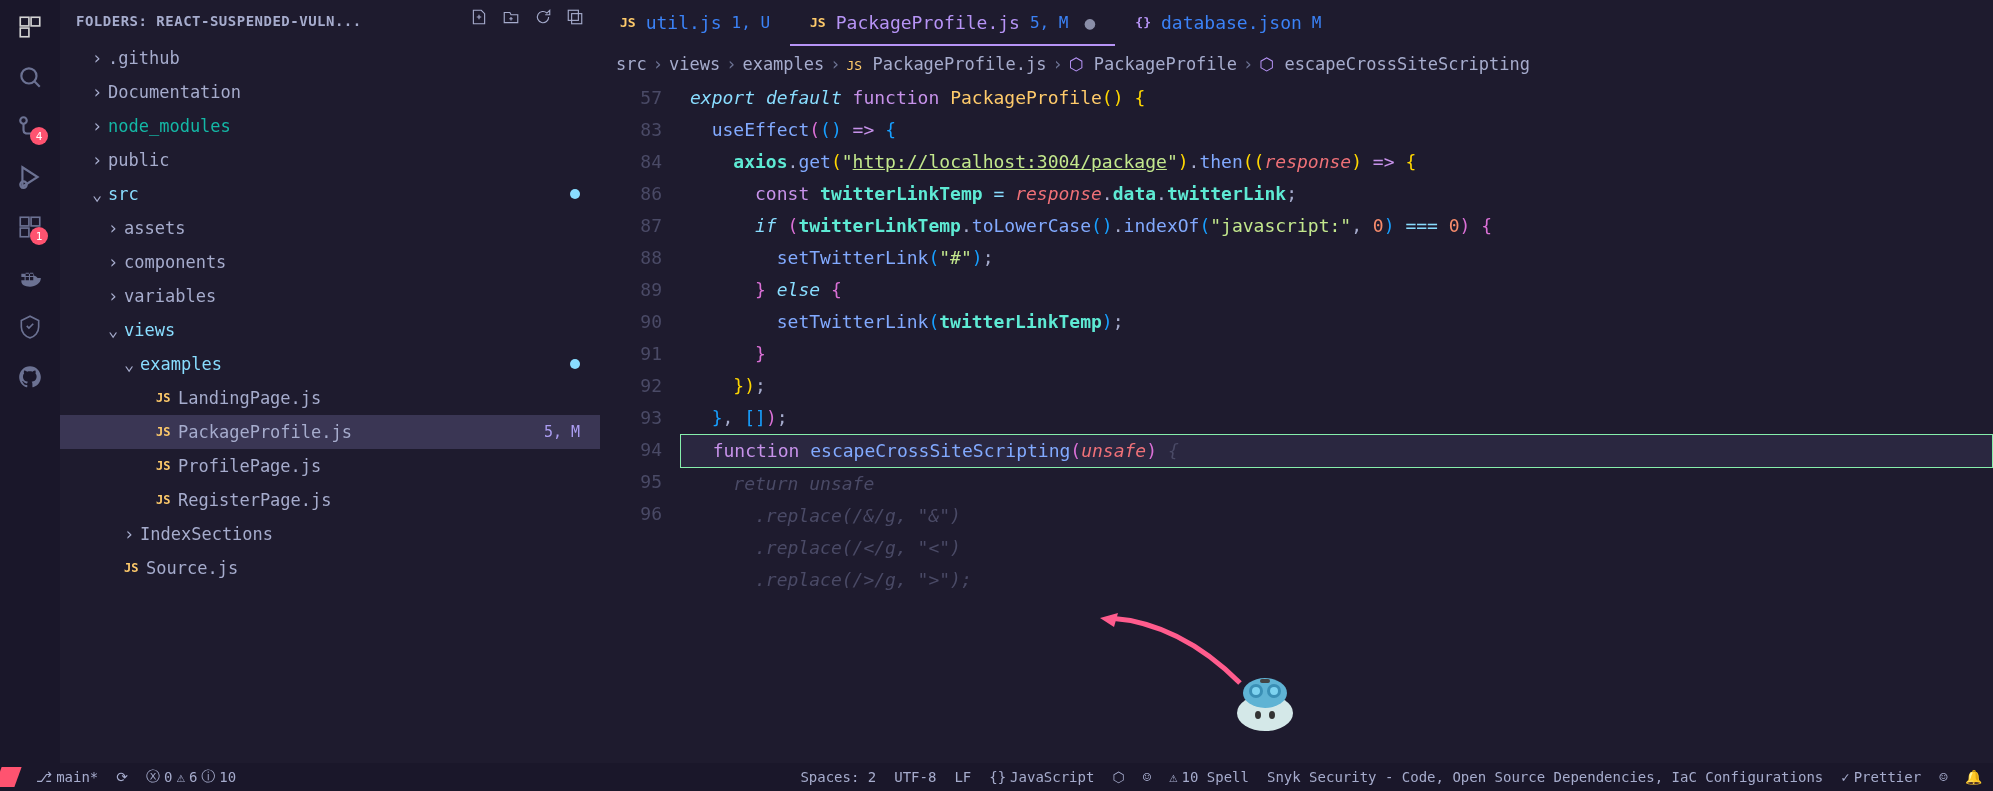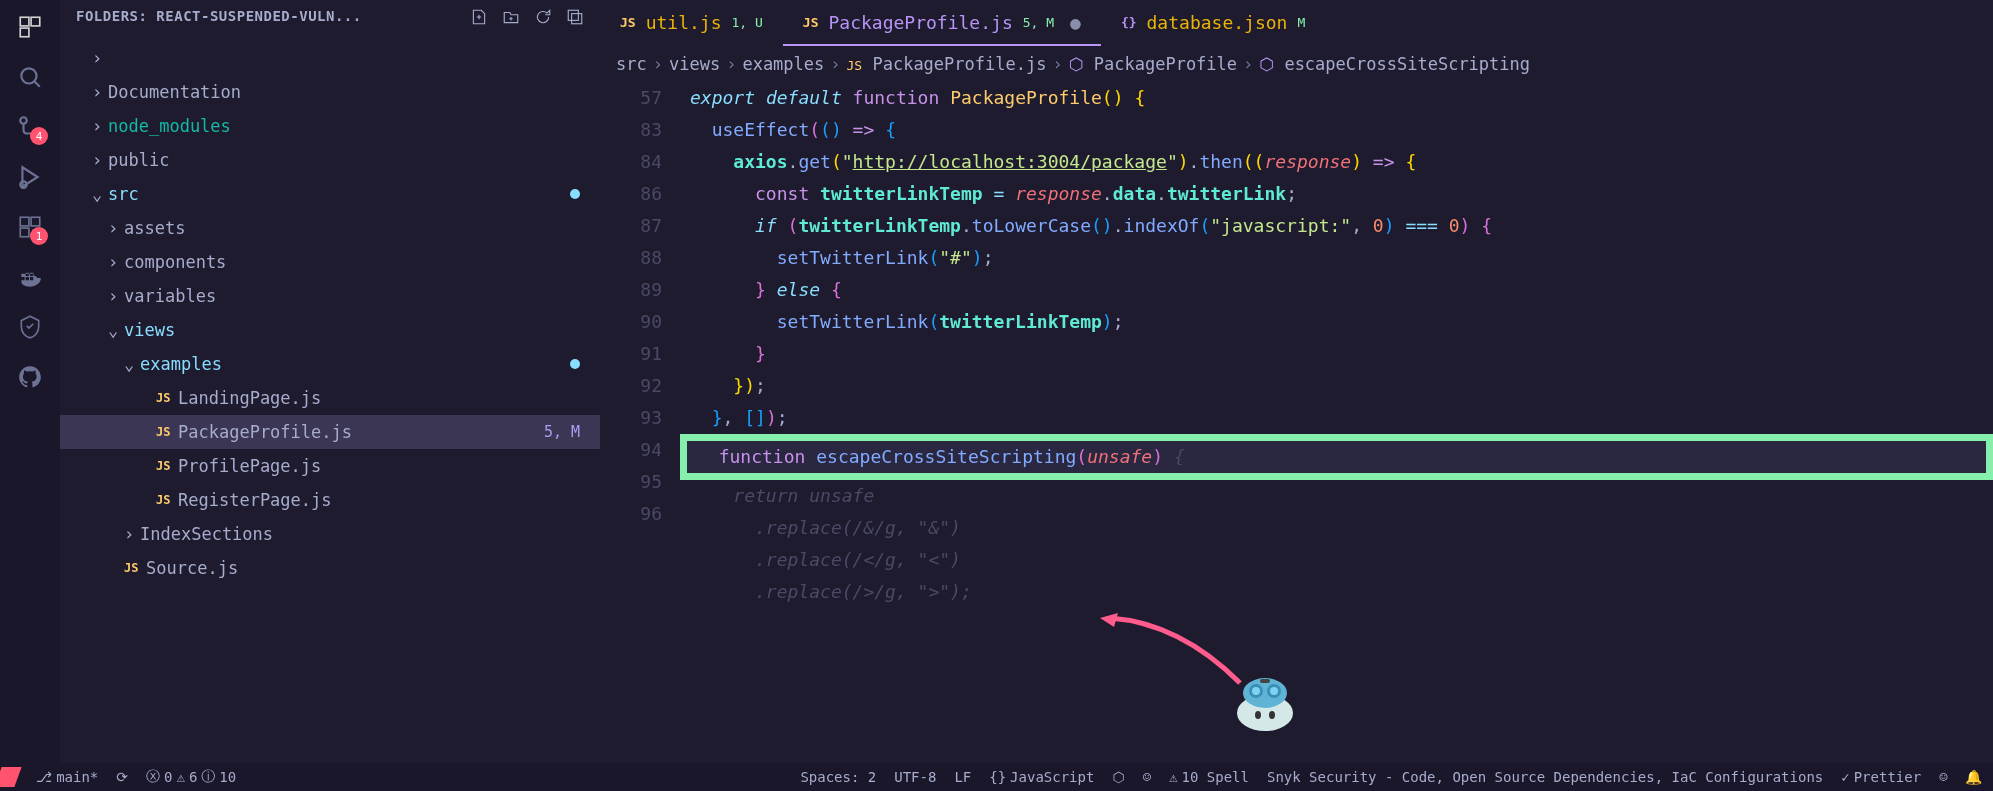--- a/index.html
+++ b/index.html
@@ -4,21 +4,21 @@
 <style>
 *{margin:0;padding:0;box-sizing:border-box;}
 body{background:#1e1b2e;color:#a6accd;font-family:'SF Mono','Monaco','Consolas',monospace;font-size:13px;overflow:hidden;width:1993px;height:791px;display:flex;flex-direction:column;}
 .main-area{display:flex;flex:1;overflow:hidden;}
 .activity-bar{width:60px;background:#1a172a;display:flex;flex-direction:column;align-items:center;padding-top:12px;gap:20px;}
 .activity-icon{width:30px;height:30px;display:flex;align-items:center;justify-content:center;color:#6c7293;cursor:pointer;position:relative;}
 .activity-icon.active{color:#d4d4d4;}
 .activity-icon svg{width:26px;height:26px;}
 .badge{position:absolute;bottom:-3px;right:-3px;background:#ff5370;color:#fff;border-radius:50%;width:18px;height:18px;font-size:11px;display:flex;align-items:center;justify-content:center;}
 .sidebar{width:540px;background:#1e1b2e;display:flex;flex-direction:column;}
-.sidebar-header{display:flex;align-items:flex-start;padding:8px 16px;color:#a6accd;font-size:14px;font-weight:600;letter-spacing:0.5px;}
+.sidebar-header{display:flex;align-items:flex-end;padding:8px 16px;color:#a6accd;font-size:14px;font-weight:600;letter-spacing:0.5px;}
 .sidebar-title{flex:1;overflow:hidden;text-overflow:ellipsis;white-space:nowrap;}
 .sidebar-actions{display:flex;gap:14px;color:#a6accd;}
 .sidebar-actions span{cursor:pointer;}
 .tree{flex:1;overflow:auto;padding:4px 0;}
 .tree-item{display:flex;align-items:center;height:34px;padding-left:16px;color:#a6accd;cursor:pointer;font-size:17px;}
 .tree-item.active{background:#3a3654;}
 .tree-item .chevron{width:16px;color:#a6accd;}
 .tree-item .icon{width:22px;color:#ffcb6b;font-size:12px;font-weight:bold;}
 .tree-item .name{flex:1;}
 .tree-item.folder-open .name{color:#89ddff;}
@@ -28,23 +28,23 @@
 .indent-1{padding-left:32px;}
 .indent-2{padding-left:48px;}
 .indent-3{padding-left:64px;}
 .indent-4{padding-left:80px;}
 .editor-area{flex:1;display:flex;flex-direction:column;background:#1e1b2e;overflow:hidden;}
 .tabs{display:flex;background:#1e1b2e;height:46px;}
 .tab{display:flex;align-items:center;padding:0 20px;gap:10px;color:#6c7293;cursor:pointer;font-size:18px;border-bottom:2px solid transparent;}
 .tab.active{border-bottom-color:#b794f6;}
 .tab .tab-icon{color:#ffcb6b;font-size:13px;font-weight:bold;}
 .tab .tab-icon.json{color:#b794f6;}
-.tab .tab-name{color:#eab308;}
+.tab .tab-name{color:#3b82f6;}
 .tab.active .tab-name{color:#b794f6;}
-.tab .tab-status{color:#86efac;font-size:13px;}
+.tab .tab-status{color:#3b82f6;font-size:16px;}
 .tab .tab-close{color:#8a8ea8;margin-left:6px;}
 .breadcrumbs{display:flex;align-items:center;padding:8px 16px;color:#a6accd;font-size:17px;gap:6px;}
 .breadcrumbs .sep{color:#6c7293;}
 .breadcrumbs .bc-icon{font-size:13px;}
 .code{flex:1;display:flex;font-size:18px;line-height:32px;overflow:auto;position:relative;}
 .gutter{width:80px;text-align:right;padding-right:18px;color:#4a4a66;user-select:none;}
 .code-content{flex:1;padding-left:10px;position:relative;}
 .line{white-space:pre;}
 .kw{color:#89ddff;font-style:italic;}
 .kw2{color:#c792ea;}
@@ -54,21 +54,21 @@
 .url{color:#c3e88d;text-decoration:underline;}
 .num{color:#f78c6c;}
 .param{color:#f07178;font-style:italic;}
 .paren{color:#ffd700;}
 .paren2{color:#da70d6;}
 .paren3{color:#179fff;}
 .op{color:#89ddff;}
 .ghost{color:#4a4a66;font-style:italic;}
 .punc{color:#a6accd;}
 .prop{color:#5eead4;font-weight:bold;}
-.cursor-line{background:#2a2740;border:7px solid #86efac;margin-left:-10px;padding-left:10px;}
+.cursor-line{background:#2a2740;border:1px solid #86efac;margin-left:-10px;padding-left:10px;}
 .status-bar{height:28px;background:#1a172a;display:flex;align-items:center;padding:0 10px;color:#a6accd;font-size:14px;gap:18px;}
 .status-bar .err-corner{width:20px;height:20px;background:#ff5370;transform:skewX(-20deg);margin-left:-12px;}
 .status-bar .item{display:flex;align-items:center;gap:4px;cursor:pointer;}
 .status-bar .spacer{flex:1;}
 .copilot-img{position:absolute;bottom:30px;left:550px;width:70px;height:60px;}
 .arrow{position:absolute;bottom:70px;left:420px;width:150px;height:80px;}
 .sidebar-actions svg{width:18px;height:18px;}
 </style>
 </head>
 <body>
@@ -146,20 +146,21 @@
             </svg></span>
       <span><svg viewBox="0 0 16 16" fill="none" stroke="currentColor">
               <rect x="2" y="2" width="9" height="9"></rect>
               <rect x="5" y="5" width="9" height="9"></rect>
             </svg></span>
     </div>
   </div>
   <div class="tree" id="tree">
         <div class="tree-item indent-1">
           <span class="chevron">›</span>
+          <span class="name">.github</span>
         </div>
         <div class="tree-item indent-1">
           <span class="chevron">›</span>
           <span class="name">Documentation</span>
         </div>
         <div class="tree-item indent-1 muted">
           <span class="chevron">›</span>
           <span class="name">node_modules</span>
         </div>
         <div class="tree-item indent-1">

